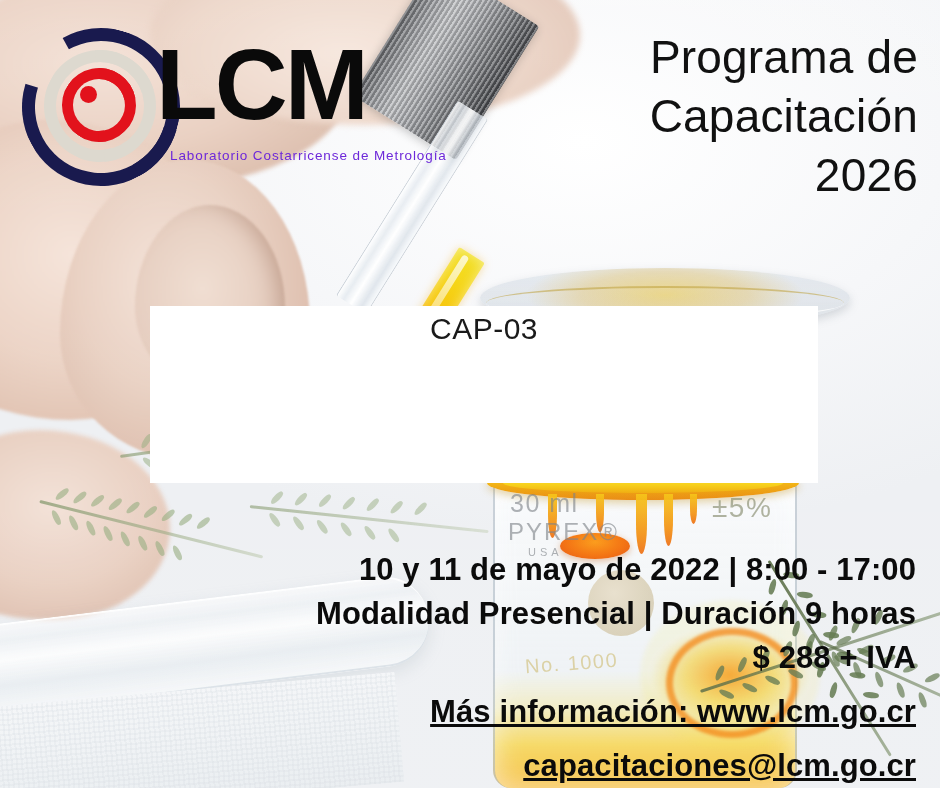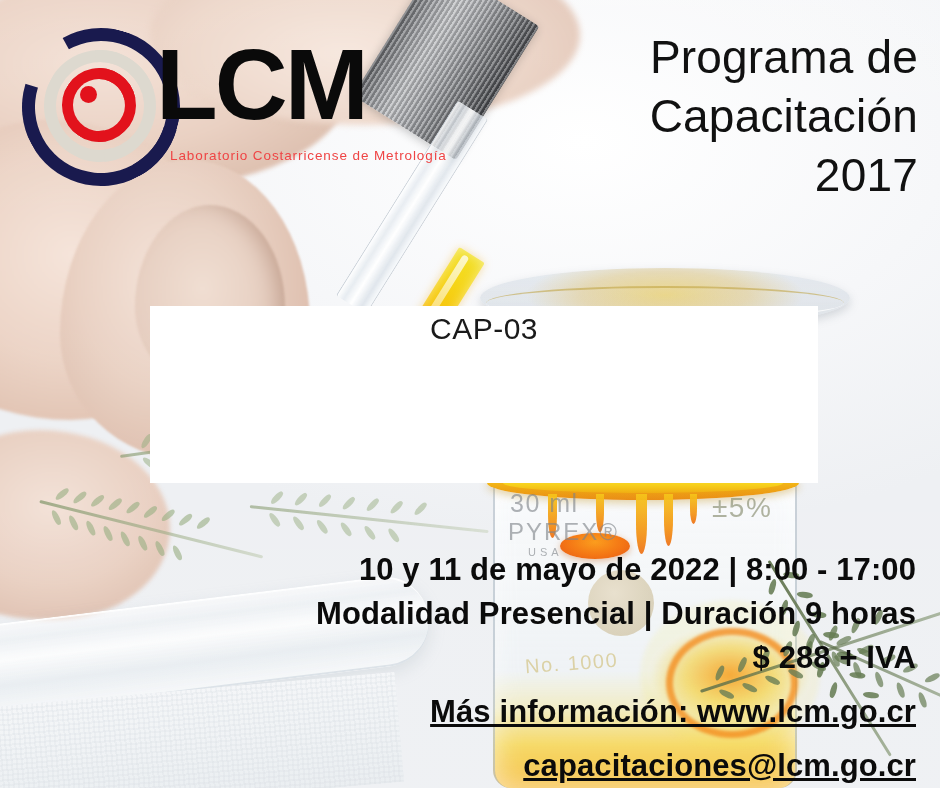--- a/index.html
+++ b/index.html
@@ -272,21 +272,21 @@
     transform:rotate(-44deg);
   }
   .dot{left:62px;top:62px;width:17px;height:17px;background:var(--red);}
   .logo-text{
     position:absolute;left:138px;top:22px;
     font-size:101px;line-height:.92;font-weight:700;color:#0a0a0a;
     letter-spacing:-3px;
   }
   .logo-tag{
     position:absolute;left:152px;top:132px;
-    font-size:13.5px;color:#ef4444;letter-spacing:.9px;font-weight:400;
+    font-size:13.5px;color:#6d28d9;letter-spacing:.9px;font-weight:400;
     white-space:nowrap;
   }
 
   .header-right{
     position:absolute;right:22px;top:28px;width:520px;text-align:right;
     font-size:46px;line-height:1.28;color:#111;font-weight:300;letter-spacing:.2px;
   }
 
   .title-card{
     position:absolute;left:150px;top:306px;width:668px;height:177px;
@@ -478,21 +478,21 @@
       <div class="ring ring-in"></div>
       <div class="ring ring-in2"></div>
       <div class="ring dot"></div>
     </div>
     <div class="logo-text">LCM</div>
     <div class="logo-tag">Laboratorio Costarricense de Metrología</div>
   </div>
 
   <div class="header-right">
     <div>Programa de Capacitación</div>
-    <div>2017</div>
+    <div>2026</div>
   </div>
 
   <div class="title-card">
     <div class="cap-code">CAP-03</div>
   </div>
 
   <div class="info-block">
     <div class="row">10 y 11 de mayo de 2022 | 8:00 - 17:00</div>
     <div class="row">Modalidad Presencial | Duración 9 horas</div>
     <div class="row">$ 288 + IVA</div>

